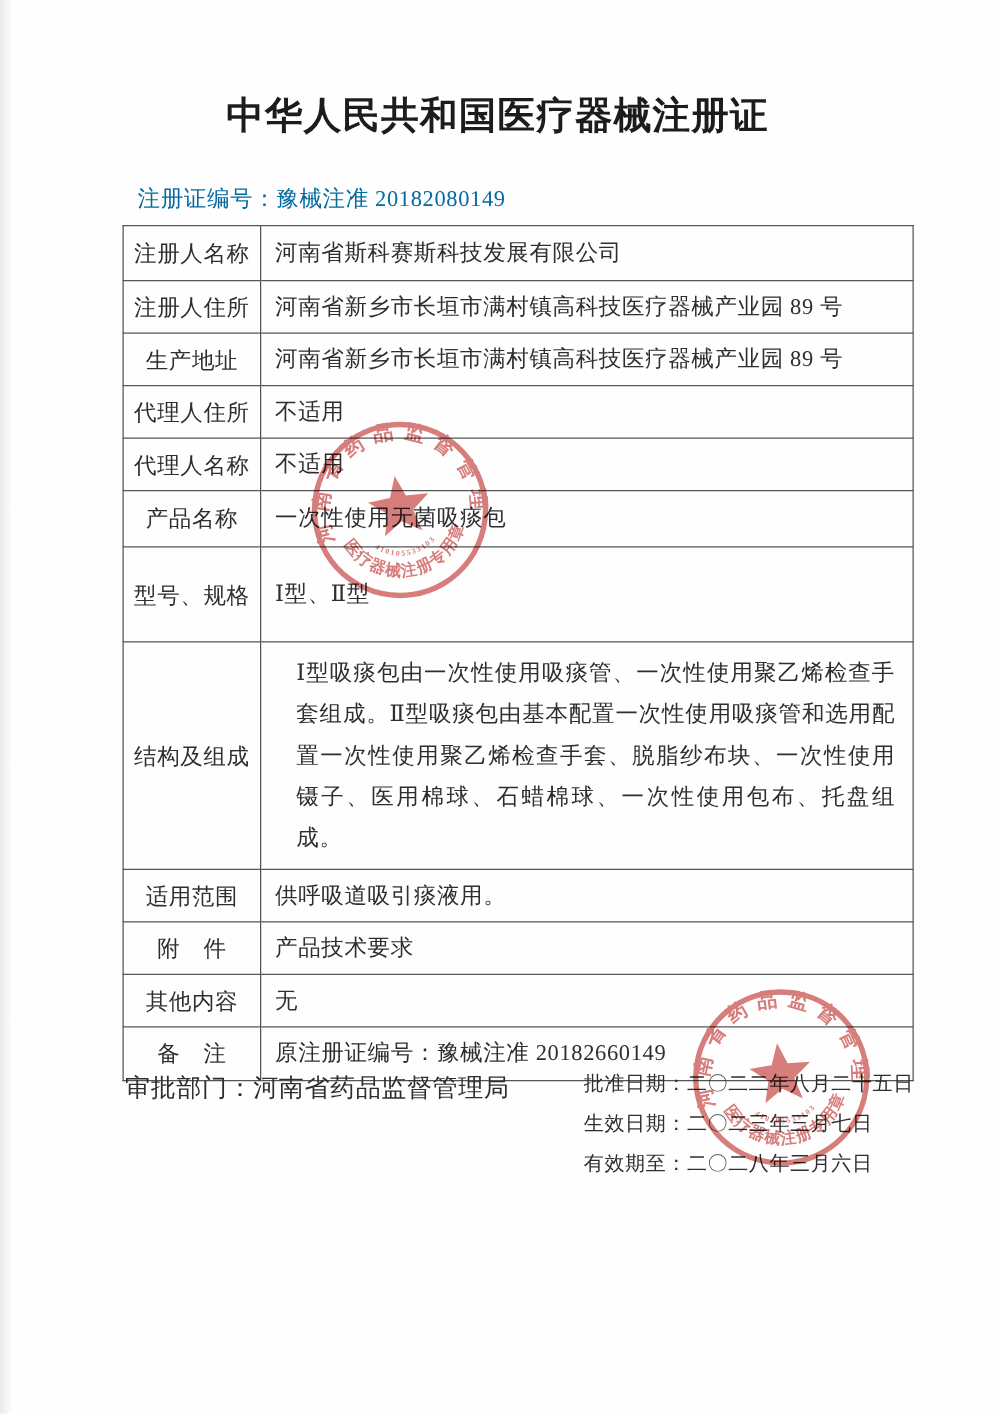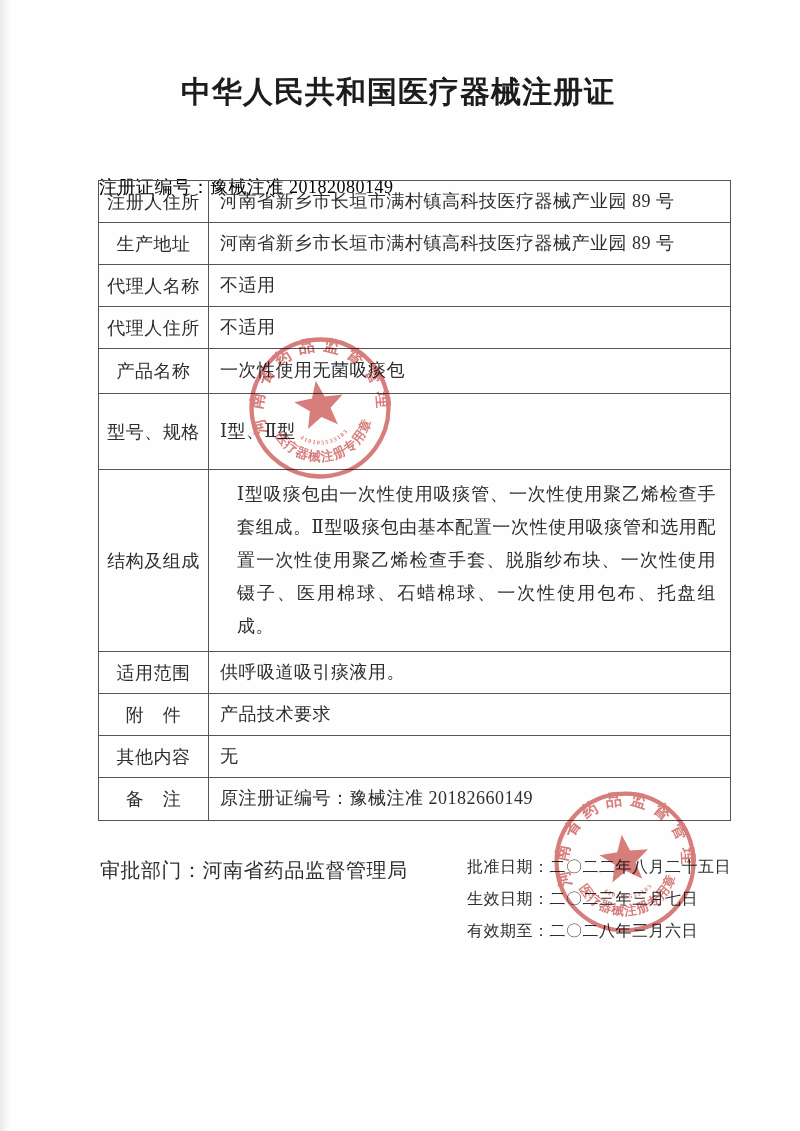--- a/index.html
+++ b/index.html
@@ -22,24 +22,23 @@
     pointer-events:none;
   }
   .title{
     position:absolute;left:0;top:72px;width:796px;
     text-align:center;
     font-size:30px;font-weight:700;color:#1c1c1c;
     letter-spacing:1px;
     margin:0;
   }
   .cert-no-line{
-    position:absolute;left:99px;top:147px;
-    font-size:18px;color:#000000;letter-spacing:0.5px;
+    position:absolute;left:110px;top:147px;
+    font-size:18px;color:#0369a1;letter-spacing:0.5px;
     white-space:nowrap;
-    margin-top:28px;
   }
   table.cert{
     position:absolute;left:98px;top:180px;
     width:632px;
     border-collapse:collapse;
     table-layout:fixed;
   }
   table.cert td{
     border:1px solid #555;
     font-size:18px;
@@ -100,34 +99,38 @@
   <div class="cert-no-line">
     <span>注册证编号：</span><span>豫械注准 20182080149</span>
   </div>
 
   <table class="cert">
     <colgroup>
         <col style="width:110px">
         <col style="width:522px">
       </colgroup>
     <tbody>
+      <tr style="height:44px">
+        <td class="lbl">注册人名称</td>
+        <td class="val">河南省斯科赛斯科技发展有限公司</td>
+      </tr>
       <tr style="height:42px">
         <td class="lbl">注册人住所</td>
         <td class="val">河南省新乡市长垣市满村镇高科技医疗器械产业园 89 号</td>
       </tr>
       <tr style="height:42px">
         <td class="lbl">生产地址</td>
         <td class="val">河南省新乡市长垣市满村镇高科技医疗器械产业园 89 号</td>
       </tr>
       <tr style="height:42px">
+        <td class="lbl">代理人住所</td>
+        <td class="val">不适用</td>
+      </tr>
+      <tr style="height:42px">
         <td class="lbl">代理人名称</td>
-        <td class="val">不适用</td>
-      </tr>
-      <tr style="height:42px">
-        <td class="lbl">代理人住所</td>
         <td class="val">不适用</td>
       </tr>
       <tr style="height:45px">
         <td class="lbl">产品名称</td>
         <td class="val">一次性使用无菌吸痰包</td>
       </tr>
       <tr style="height:76px">
         <td class="lbl">型号、规格</td>
         <td class="val">Ⅰ型、Ⅱ型</td>
       </tr>

